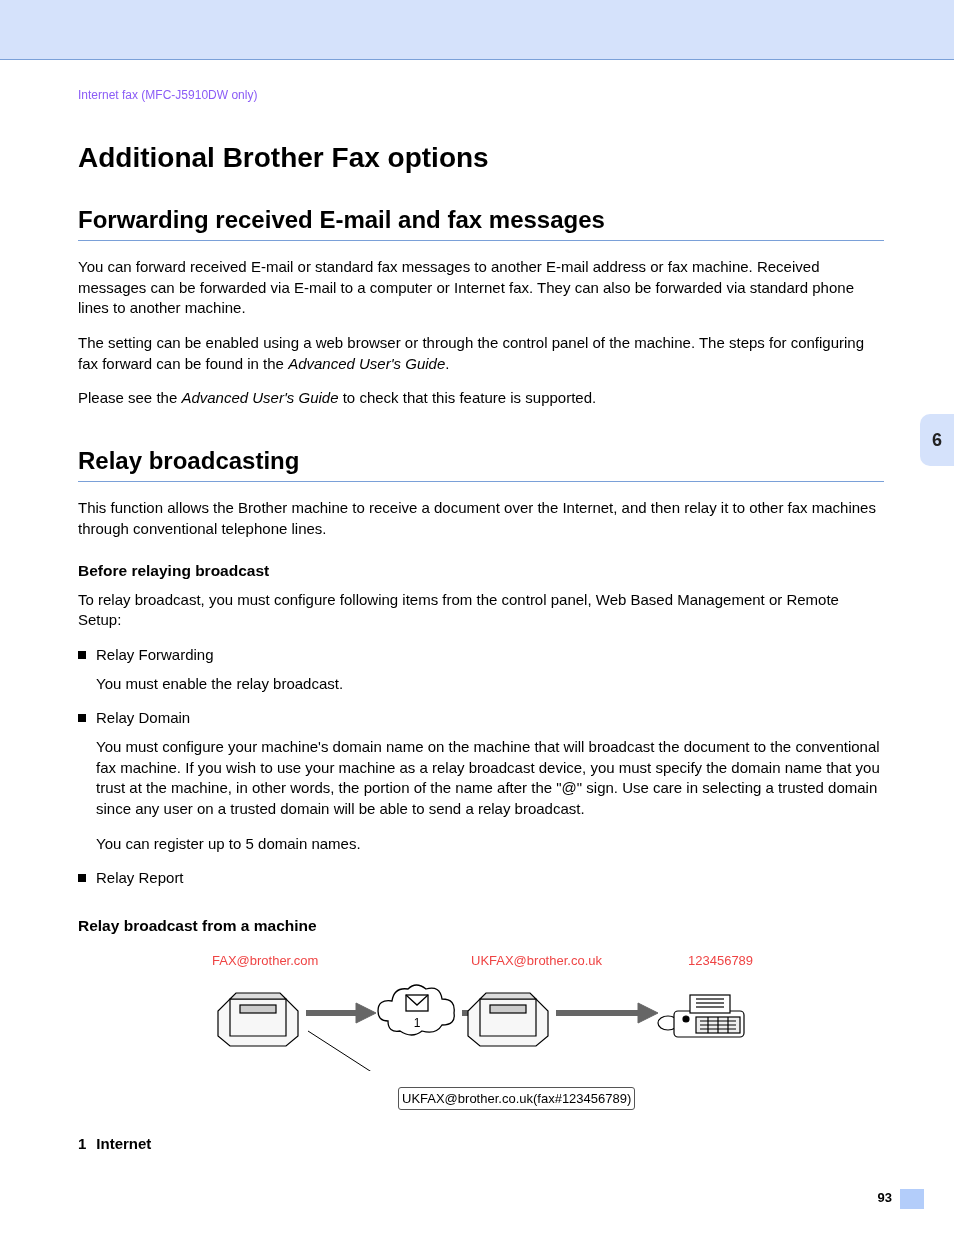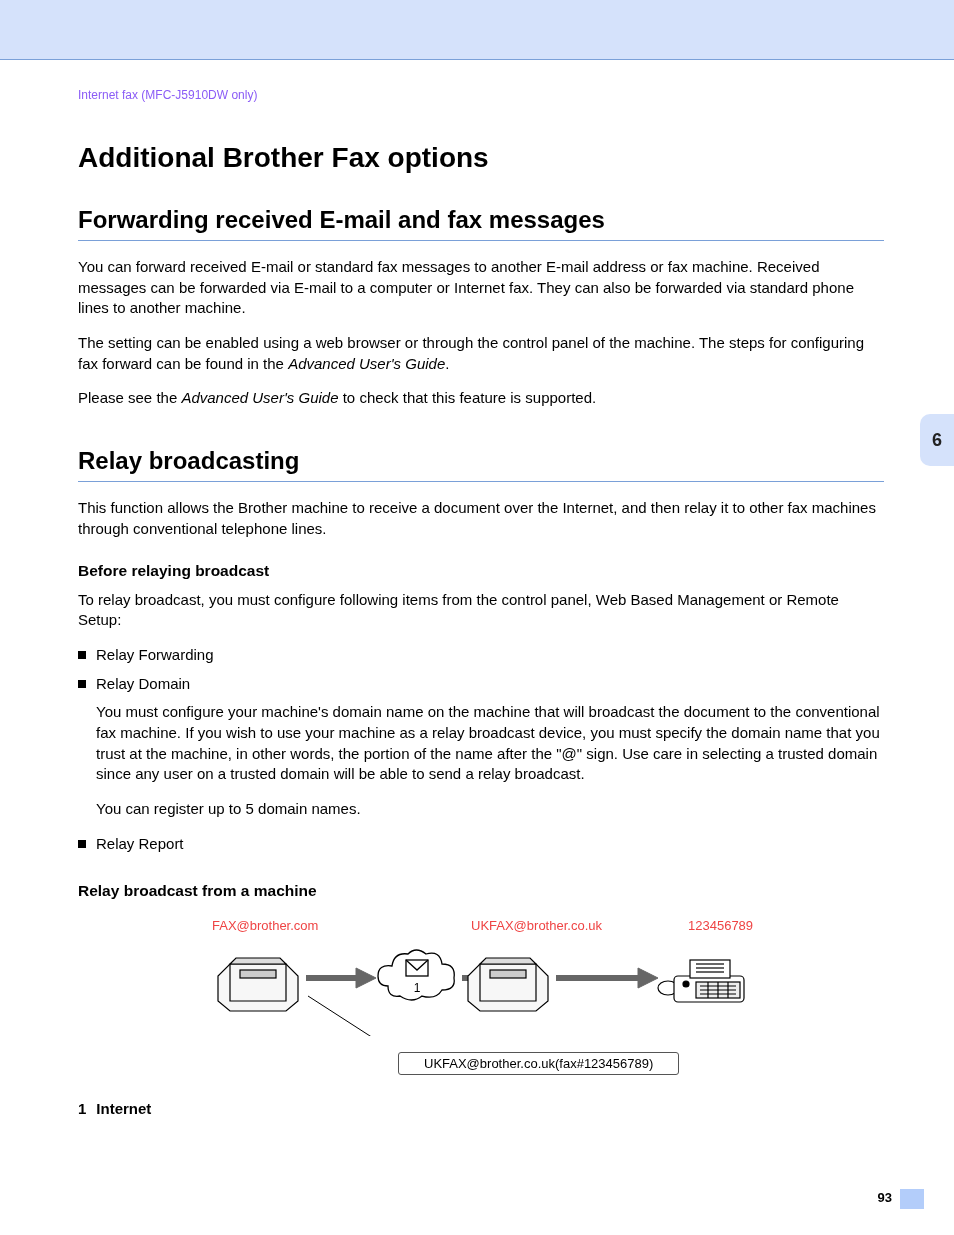--- a/index.html
+++ b/index.html
@@ -107,21 +107,21 @@
     left: 0;
     right: 0;
     height: 100px;
   }
   .d-bottom-box {
     position: absolute;
     top: 134px;
     left: 320px;
     border: 1px solid #555;
     border-radius: 3px;
-    padding: 3px 25px;
+    padding: 3px 3px;
     font-size: 13px;
     background: #fff;
   }
   .legend {
     font-size: 15px;
     margin-top: 12px;
   }
   .legend-num { font-weight: bold; margin-right: 10px; }
   .legend-txt { font-weight: bold; }
   .page-num {
@@ -166,20 +166,21 @@
   <hr class="h2-rule">
   <p class="body">This function allows the Brother machine to receive a document over the Internet, and then relay it to other fax machines through conventional telephone lines.</p>
 
   <h3>Before relaying broadcast</h3>
   <p class="body">To relay broadcast, you must configure following items from the control panel, Web Based Management or Remote Setup:</p>
 
   <div class="bullet-row">
     <div class="sq"></div>
     <div class="bl-text">Relay Forwarding</div>
   </div>
+  <p class="bl-sub">You must enable the relay broadcast.</p>
 
   <div class="bullet-row">
     <div class="sq"></div>
     <div class="bl-text">Relay Domain</div>
   </div>
   <p class="bl-sub">You must configure your machine's domain name on the machine that will broadcast the document to the conventional fax machine. If you wish to use your machine as a relay broadcast device, you must specify the domain name that you trust at the machine, in other words, the portion of the name after the "@" sign. Use care in selecting a trusted domain since any user on a trusted domain will be able to send a relay broadcast.</p>
   <p class="bl-sub">You can register up to 5 domain names.</p>
 
   <div class="bullet-row">
     <div class="sq"></div>

